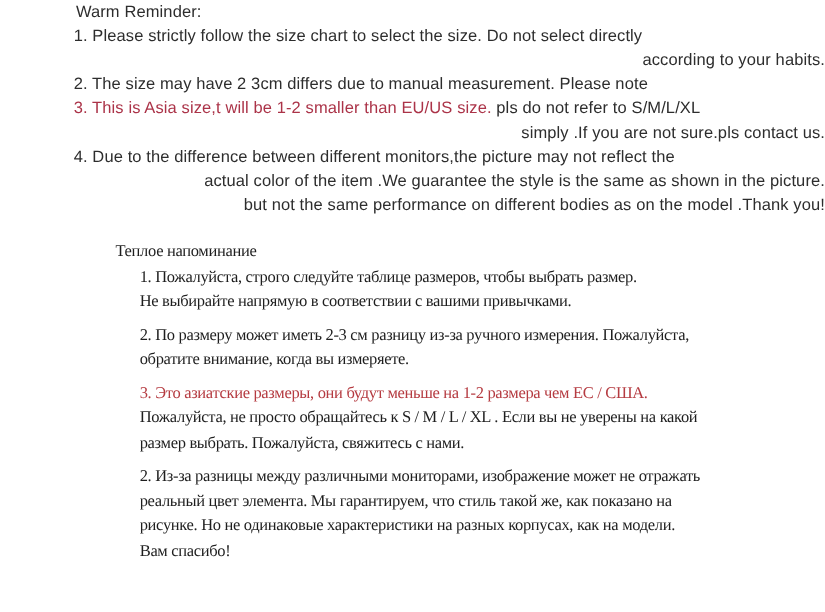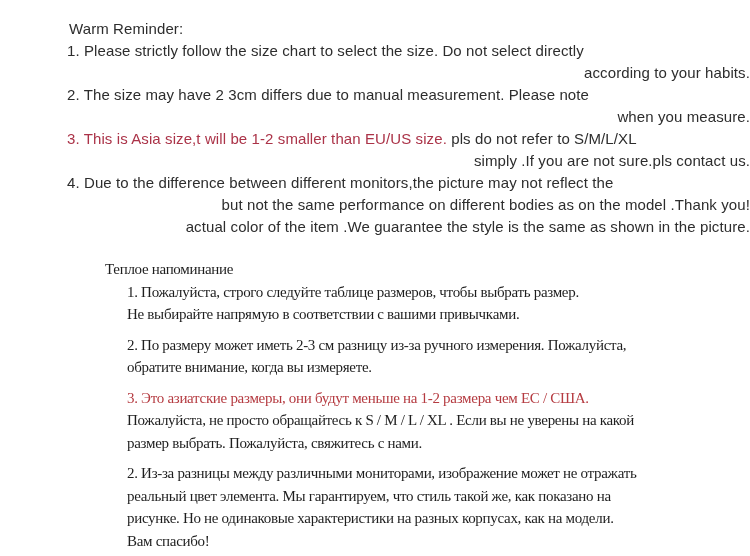--- a/index.html
+++ b/index.html
@@ -5,21 +5,20 @@
   html, body { margin: 0; padding: 0; background: #ffffff; }
   .frame {
     position: relative;
     width: 750px;
     height: 556px;
     background: var(--bg, #ffffff);
     overflow: hidden;
   }
   
   .en {
-    padding-top: 18px;
     color: var(--text-en, #2d2d2d);
     font-family: "Liberation Sans", sans-serif;
     font-size: 15px;
     line-height: 22px;
     letter-spacing: 0.1px;
   }
   .en .line { white-space: nowrap; }
   .en-heading   { margin-left: 69px; white-space: nowrap; }
   .en .num-line { margin-left: 67px; }
   .en .cont     { margin-left: 101px; text-align: right; }
@@ -44,26 +43,25 @@
 </head>
 <body>
 
 <div class="frame">
 
   <section class="en">
     <div class="en-heading">Warm Reminder:</div>
     <div class="line num-line">1. Please strictly follow the size chart to select the size. Do not select directly</div>
     <div class="line cont">according to your habits.</div>
     <div class="line num-line">2. The size may have 2 3cm differs due to manual measurement. Please note</div>
-    <div class="line cont">when you measure.</div>
     <div class="line num-line"><span class="red-en">3. This is Asia size,t will be 1-2 smaller than EU/US size.</span><span> pls do not refer to S/M/L/XL</span></div>
     <div class="line cont">simply .If you are not sure.pls contact us.</div>
     <div class="line num-line">4. Due to the difference between different monitors,the picture may not reflect the</div>
+    <div class="line cont">actual color of the item .We guarantee the style is the same as shown in the picture.</div>
     <div class="line cont">but not the same performance on different bodies as on the model .Thank you!</div>
-    <div class="line cont">actual color of the item .We guarantee the style is the same as shown in the picture.</div>
   </section>
 
   <section class="ru">
     <div class="ru-heading">Теплое напоминание</div>
     <div class="para">
       <div class="line">1. Пожалуйста, строго следуйте таблице размеров, чтобы выбрать размер.</div>
       <div class="line">Не выбирайте напрямую в соответствии с вашими привычками.</div>
     </div>
     <div class="para">
       <div class="line">2. По размеру может иметь 2-3 см разницу из-за ручного измерения. Пожалуйста,</div>

